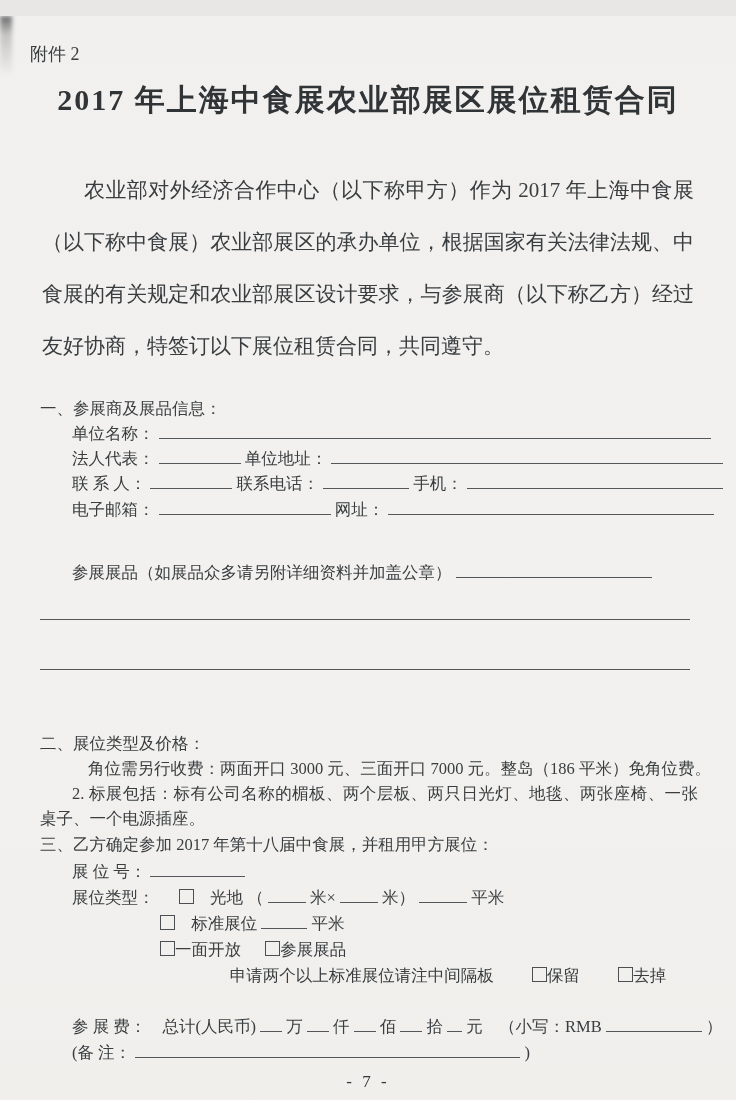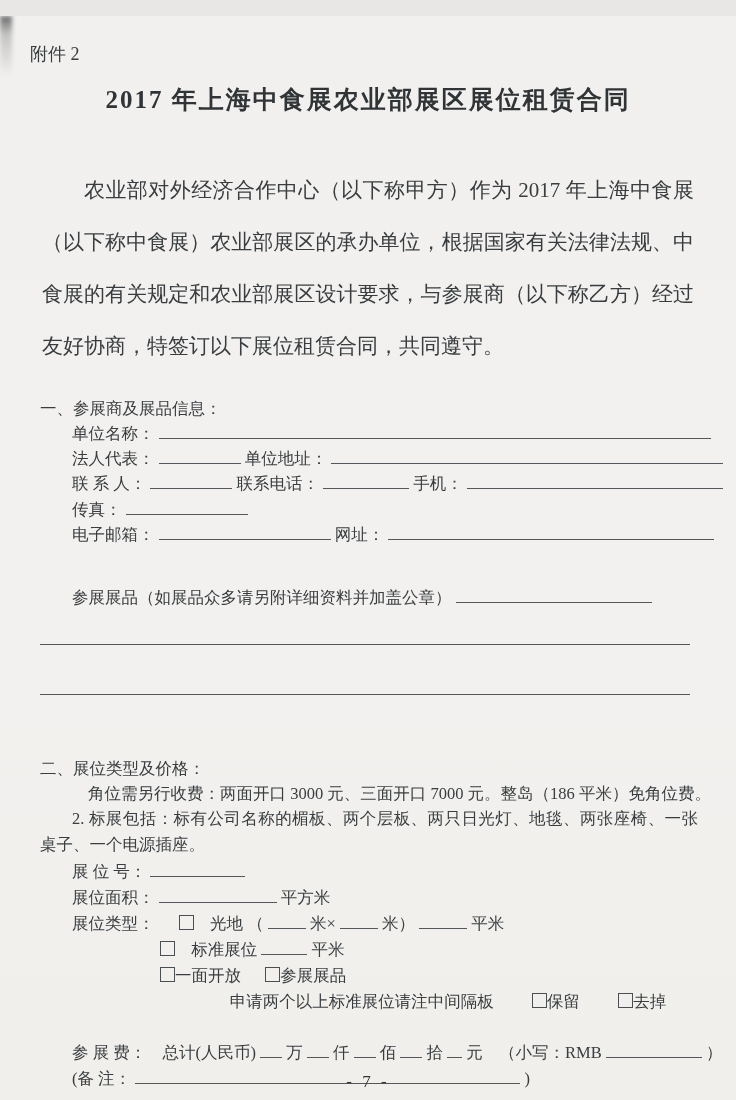--- a/index.html
+++ b/index.html
@@ -11,21 +11,21 @@
     font-family:"Liberation Serif","DejaVu Serif",serif;
     color:#393d3f;
     overflow:hidden;
   }
   .corner-smudge {
     position:absolute; left:0; top:0; width:12px; height:60px;
     background:linear-gradient(180deg, rgba(60,62,64,.75), rgba(60,62,64,.25) 30%, rgba(60,62,64,0));
     filter:blur(2px);
   }
   .attach { margin:26px 0 0 30px; font-size:18px; line-height:24px; }
-  .title  { margin:16px 20px 0 20px; font-size:25px; font-weight:bold; letter-spacing:2px;
+  .title  { margin:16px 20px 0 20px; font-size:30px; font-weight:bold; letter-spacing:2px;
             line-height:36px; text-align:center; color:#303436; }
   .intro  { margin:46px 42px 0 42px; font-size:21px; line-height:52px;
             text-align:justify; text-indent:2em; }
   .sec-h  { margin-left:40px; font-size:16.5px; line-height:25px; }
   .row    { margin-left:72px; font-size:16.5px; line-height:25.2px; white-space:nowrap; }
   .bl     { display:inline-block; height:15px; border-bottom:1.4px solid #53575a; vertical-align:baseline; }
   .fullline { margin-left:40px; width:650px; height:0; border-bottom:1.6px solid #53575a; }
   .cb     { display:inline-block; width:13px; height:13px; border:1.6px solid #4b4f52;
             vertical-align:-1px; background:transparent; }
   .gap8   { display:inline-block; width:8px; }
@@ -63,51 +63,43 @@
   </div>
   <div class="row">
     <span>联 系 人：</span>
     <span class="bl" style="width:82px;"></span>
     <span>联系电话：</span>
     <span class="bl" style="width:86px;"></span>
     <span>手机：</span>
     <span class="bl" style="width:256px;"></span>
   </div>
   <div class="row">
-    <span>传真：</span>
-    <span class="bl" style="width:122px;"></span>
-  </div>
-  <div class="row">
     <span>电子邮箱：</span>
     <span class="bl" style="width:172px;"></span>
     <span>网址：</span>
     <span class="bl" style="width:326px;"></span>
   </div>
 
   <div class="row" style="margin-top:38px;">
     <span>参展展品（如展品众多请另附详细资料并加盖公章）</span>
     <span class="bl" style="width:196px;"></span>
   </div>
 
   <div class="fullline" style="margin-top:34px;"></div>
   <div class="fullline" style="margin-top:49px;"></div>
 
   <div class="sec-h" style="margin-top:61px;">二、展位类型及价格：</div>
   <div class="row" style="margin-left:88px; white-space:normal;">角位需另行收费：两面开口 3000 元、三面开口 7000 元。整岛（186 平米）免角位费。</div>
   <p class="body-par" style="margin-top:0; margin-bottom:0;">2. 标展包括：标有公司名称的楣板、两个层板、两只日光灯、地毯、两张座椅、一张桌子、一个电源插座。</p>
 
+  <div class="sec-h">三、乙方确定参加 2017 年第十八届中食展，并租用甲方展位：</div>
 
   <div class="row" style="line-height:26px; margin-top:2px;">
     <span>展 位 号：</span>
     <span class="bl" style="width:95px;"></span>
-  </div>
-  <div class="row" style="line-height:26px;">
-    <span>展位面积：</span>
-    <span class="bl" style="width:118px;"></span>
-    <span>平方米</span>
   </div>
   <div class="row" style="line-height:26px;">
     <span>展位类型：</span>
     <span class="gap16"></span>
     <span class="cb"></span>
     <span class="gap8"></span>
     <span>光地</span>
     <span>（</span>
     <span class="bl" style="width:38px;"></span>
     <span>米×</span>

